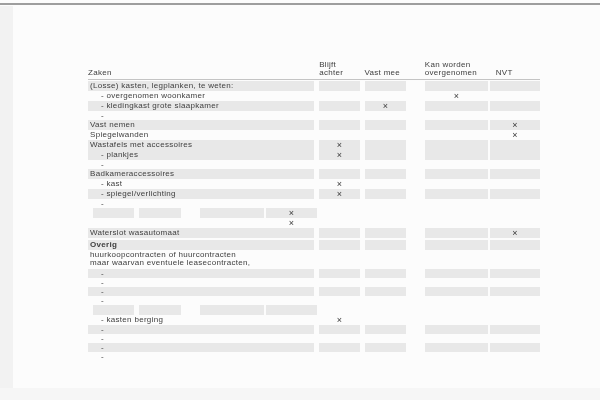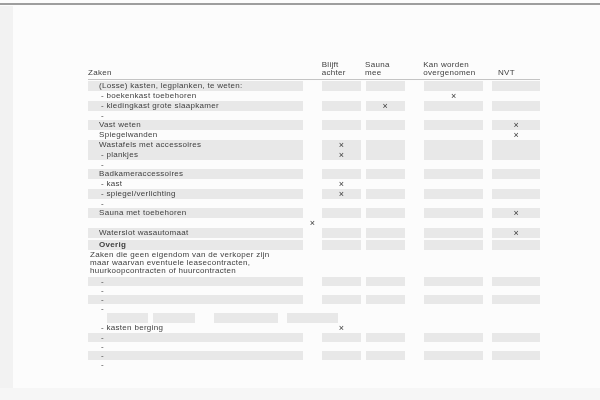--- a/index.html
+++ b/index.html
@@ -15,86 +15,86 @@
   .bottom-strip{position:absolute;left:0;top:388px;width:600px;height:12px;background:#f6f6f6;}
 
   .table{
     position:absolute;left:88px;top:62px;width:452px;
     color:#404040;font-size:8px;letter-spacing:0.3px;line-height:8px;
   }
   .header-row{display:flex;align-items:flex-end;height:17px;border-bottom:1px solid #c4c4c4;margin-bottom:1px;}
   .hcell{padding-bottom:2px;line-height:8px;}
 
   .c0{width:230px;}
-  .c1{width:41px;margin-left:19px;}
+  .c1{width:41px;margin-left:5px;}
   .c2{width:42px;margin-left:5px;}
   .c3{width:64px;margin-left:19px;}
-  .c4{width:51px;margin-left:9px;}
+  .c4{width:51px;margin-left:2px;}
   .c4.hcell{padding-left:6px;box-sizing:border-box;}
 
   .row{display:flex;height:10px;align-items:stretch;}
   .row.dash-row{height:9px;}
   .row .cell{display:flex;align-items:center;}
   .row.shaded .cell{background:#e8e8e8;}
-  .name{padding-left:11px;box-sizing:border-box;white-space:nowrap;overflow:hidden;}
+  .name{padding-left:2px;box-sizing:border-box;white-space:nowrap;overflow:hidden;}
   .name.indent1{padding-left:13px;}
   .name.bold{font-weight:bold;}
   .mark-cell{justify-content:center;font-size:9px;color:#3a3a3a;letter-spacing:0;}
 
   .spacer{height:2px;}
   .para{padding:1px 0 2px 2px;line-height:8px;}
   .para div{height:8px;white-space:nowrap;}
 </style>
 </head>
 <body>
 
 <div class="page">
   <div class="top-line"></div>
   <div class="left-strip"></div>
   <div class="bottom-strip"></div>
 
   <div class="table">
     <div class="header-row">
       <div class="hcell c0">Zaken</div>
       <div class="hcell c1">Blijft achter</div>
-      <div class="hcell c2">Sauna mee</div>
+      <div class="hcell c2">Vast mee</div>
       <div class="hcell c3">Kan worden overgenomen</div>
       <div class="hcell c4">NVT</div>
     </div>
     <div id="rows">
         <div class="row shaded">
           <div class="cell name c0">(Losse) kasten, legplanken, te weten:</div>
           <div class="cell mark-cell c1"></div>
           <div class="cell mark-cell c2"></div>
           <div class="cell mark-cell c3"></div>
           <div class="cell mark-cell c4"></div>
         </div>
         <div class="row">
-          <div class="cell name c0 indent1">- boekenkast toebehoren</div>
+          <div class="cell name c0 indent1">- overgenomen woonkamer</div>
           <div class="cell mark-cell c1"></div>
           <div class="cell mark-cell c2"></div>
           <div class="cell mark-cell c3">×</div>
           <div class="cell mark-cell c4"></div>
         </div>
         <div class="row shaded">
           <div class="cell name c0 indent1">- kledingkast grote slaapkamer</div>
           <div class="cell mark-cell c1"></div>
           <div class="cell mark-cell c2">×</div>
           <div class="cell mark-cell c3"></div>
           <div class="cell mark-cell c4"></div>
         </div>
         <div class="row dash-row">
           <div class="cell name c0 indent1">-</div>
           <div class="cell mark-cell c1"></div>
           <div class="cell mark-cell c2"></div>
           <div class="cell mark-cell c3"></div>
           <div class="cell mark-cell c4"></div>
         </div>
         <div class="row shaded">
-          <div class="cell name c0">Vast weten</div>
+          <div class="cell name c0">Vast nemen</div>
           <div class="cell mark-cell c1"></div>
           <div class="cell mark-cell c2"></div>
           <div class="cell mark-cell c3"></div>
           <div class="cell mark-cell c4">×</div>
         </div>
         <div class="row">
           <div class="cell name c0">Spiegelwanden</div>
           <div class="cell mark-cell c1"></div>
           <div class="cell mark-cell c2"></div>
           <div class="cell mark-cell c3"></div>
@@ -143,21 +143,20 @@
           <div class="cell mark-cell c4"></div>
         </div>
         <div class="row dash-row">
           <div class="cell name c0 indent1">-</div>
           <div class="cell mark-cell c1"></div>
           <div class="cell mark-cell c2"></div>
           <div class="cell mark-cell c3"></div>
           <div class="cell mark-cell c4"></div>
         </div>
         <div class="row shaded">
-          <div class="cell name c0">Sauna met toebehoren</div>
           <div class="cell mark-cell c1"></div>
           <div class="cell mark-cell c2"></div>
           <div class="cell mark-cell c3"></div>
           <div class="cell mark-cell c4">×</div>
         </div>
         <div class="row">
           <div class="cell mark-cell c1"></div>
           <div class="cell mark-cell c2"></div>
           <div class="cell mark-cell c3"></div>
           <div class="cell mark-cell c4">×</div>
@@ -171,23 +170,22 @@
         </div>
         <div class="spacer"></div>
         <div class="row shaded">
           <div class="cell name c0 bold">Overig</div>
           <div class="cell mark-cell c1"></div>
           <div class="cell mark-cell c2"></div>
           <div class="cell mark-cell c3"></div>
           <div class="cell mark-cell c4"></div>
         </div>
         <div class="para">
-          <div>Zaken die geen eigendom van de verkoper zijn</div>
+          <div>huurkoopcontracten of huurcontracten</div>
           <div>maar waarvan eventuele leasecontracten,</div>
-          <div>huurkoopcontracten of huurcontracten</div>
         </div>
         <div class="row shaded dash-row">
           <div class="cell name c0 indent1">-</div>
           <div class="cell mark-cell c1"></div>
           <div class="cell mark-cell c2"></div>
           <div class="cell mark-cell c3"></div>
           <div class="cell mark-cell c4"></div>
         </div>
         <div class="row dash-row">
           <div class="cell name c0 indent1">-</div>

